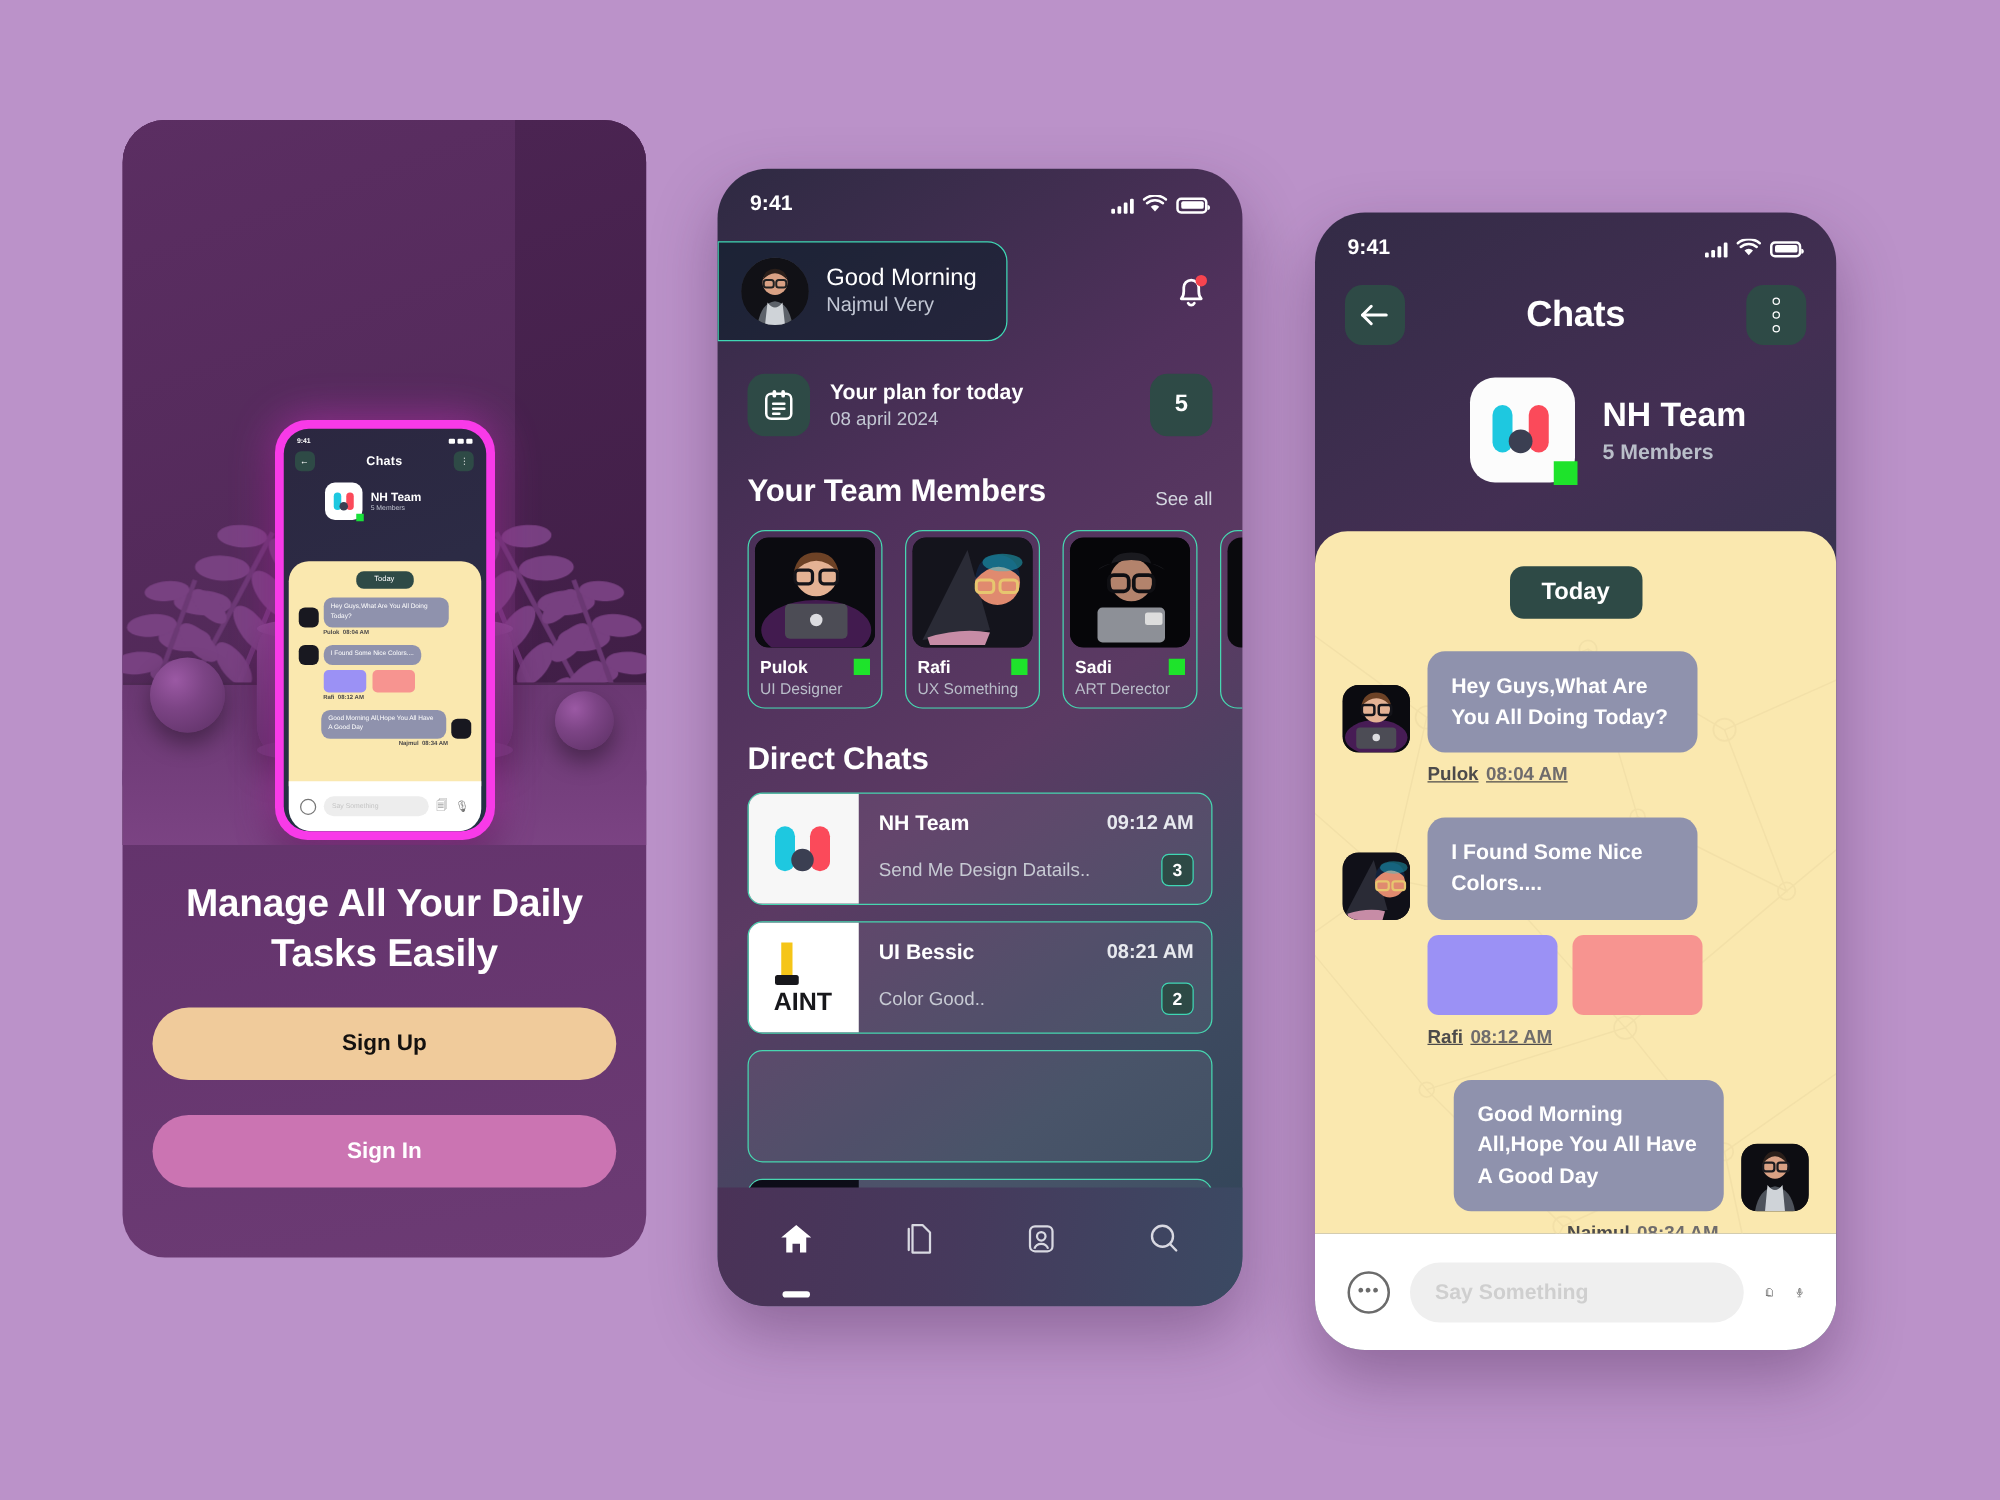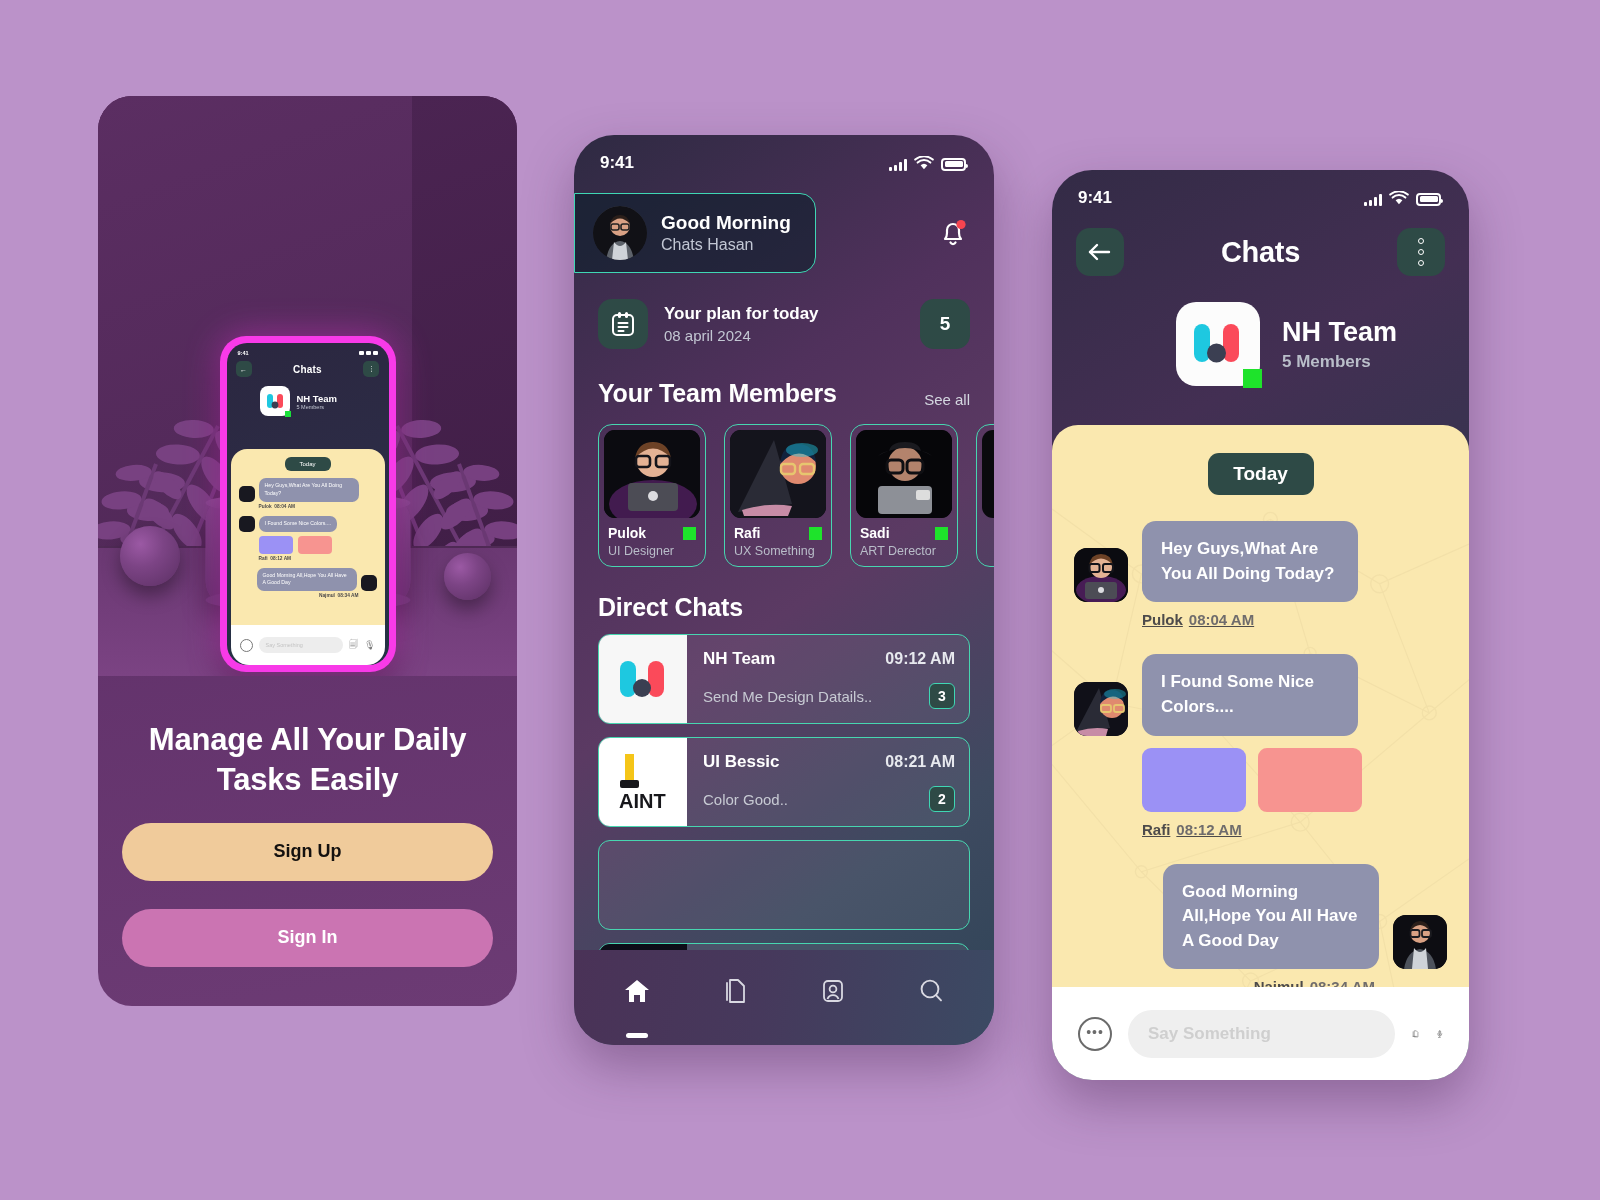--- a/index.html
+++ b/index.html
@@ -81,21 +81,21 @@
   .mini-bub{background:#8f92ad;border-radius:7px;color:#fff;font-size:5.2px;line-height:1.5;padding:4px 6px;max-width:100px;}
   .mini-meta{font-size:4.8px;color:#4c4a4a;padding:2px 0 0 28px;font-weight:700;}
   .mini-sw{display:flex;gap:5px;padding:4px 0 0 28px;}
   .mini-sw i{display:block;width:34px;height:18px;border-radius:4px;}
   .mini-input{position:absolute;left:4px;right:4px;bottom:0;height:40px;background:#fff;border-radius:0 0 18px 18px;display:flex;align-items:center;gap:6px;padding:0 9px;}
   .mini-pill{flex:1;height:16px;border-radius:8px;background:#ededed;color:#c4c4c4;font-size:5.5px;display:flex;align-items:center;padding-left:7px;}
 
   
   .ob-body{ position:absolute; left:0; top:580px; width:100%; padding:0 24px; }
   .ob-title{ color:#fff; font-size:31px; font-weight:700; line-height:1.3; text-align:center;
-    letter-spacing:-.2px; margin-top:44px; }
+    letter-spacing:-.2px; margin-top:27px; }
   .ob-btn{ display:flex;align-items:center;justify-content:center;
     height:58px;border-radius:29px;margin-top:28px;font-size:18px;font-weight:700;cursor:pointer;}
   .ob-btn.primary{ background:#cb74b2; color:#fff; }
   .ob-btn.secondary{ background:#f0cb9b; color:#14110f; margin-top:22px; }
 
   
   .phone {
     position:absolute; border-radius:40px; overflow:hidden;
     box-shadow:0 22px 50px rgba(60,25,70,.35);
   }
@@ -113,21 +113,21 @@
   
   #panel-home {
     left:574px; top:135px; width:420px; height:910px;
     background: linear-gradient(145deg,#2e2a42 0%, #50315c 32%, #5b3a63 52%, #3e4a60 78%, #2f4457 100%);
   }
   .greet-wrap{display:flex;align-items:center;justify-content:space-between;padding:20px 24px 0 0;}
   .greet{display:flex;align-items:center;gap:14px;background:rgba(10,30,40,.55);
     border:1px solid #3fd7b4;border-radius:0 16px 16px 0;padding:12px 24px 12px 18px;}
   .greet .ava{width:54px;height:54px;border-radius:50%;flex:none;overflow:hidden;
     background:radial-gradient(circle at 50% 35%,#6b6f7a,#15151b 70%);position:relative;}
-  .greet h3{color:#fff;font-size:19px;font-weight:700;}
+  .greet h3{color:#fff;font-size:19px;font-weight:400;}
   .greet p{color:#c2c7d4;font-size:16px;margin-top:2px;}
   .bell{width:34px;height:34px;position:relative;cursor:pointer;}
   .plan{display:flex;align-items:center;gap:16px;padding:26px 24px 0;}
   .plan-ic{width:50px;height:50px;border-radius:14px;background:#2e4a46;display:flex;align-items:center;justify-content:center;flex:none;}
   .plan-tx{flex:1}
   .plan-tx h4{color:#fff;font-size:17px;font-weight:700;}
   .plan-tx p{color:#c3c7d3;font-size:15px;margin-top:3px;}
   .plan-cnt{width:50px;height:50px;border-radius:14px;background:#2e4a46;color:#fff;
     display:flex;align-items:center;justify-content:center;font-size:19px;font-weight:700;}
   .sec-head{display:flex;align-items:flex-end;justify-content:space-between;padding:30px 24px 0;}
@@ -382,21 +382,21 @@
             <ellipse cx="27" cy="20" rx="10" ry="10" fill="#d9a184"></ellipse>
             <path d="M17 18 q10 -11 20 0 q-2 -9 -10 -9 q-8 0 -10 9z" fill="#2b1f1a"></path>
             <rect x="18" y="18" width="8" height="6" rx="2" fill="none" stroke="#222" stroke-width="1.6"></rect>
             <rect x="28" y="18" width="8" height="6" rx="2" fill="none" stroke="#222" stroke-width="1.6"></rect>
             <path d="M13 54 q3 -18 14 -19 q11 1 14 19z" fill="#5d626a"></path>
             <path d="M21 36 q6 8 12 0 l2 18 h-16z" fill="#cfd3d8"></path>
           </svg>
         </div>
         <div>
           <h3>Good Morning</h3>
-          <p>Chats Hasan</p>
+          <p>Najmul Very</p>
         </div>
       </div>
       <div class="bell">
         <svg width="34" height="34" viewBox="0 0 34 34">
           <path d="M9 23 q2 -2 2 -6 v-3 a6 6 0 0 1 12 0 v3 q0 4 2 6 z" fill="none" stroke="#fff" stroke-width="2.2" stroke-linejoin="round"></path>
           <path d="M14.5 26.5 a2.8 2.8 0 0 0 5 0" fill="none" stroke="#fff" stroke-width="2.2" stroke-linecap="round"></path>
           <circle cx="25" cy="8.5" r="4.6" fill="#f6444f"></circle>
         </svg>
       </div>
     </div>

